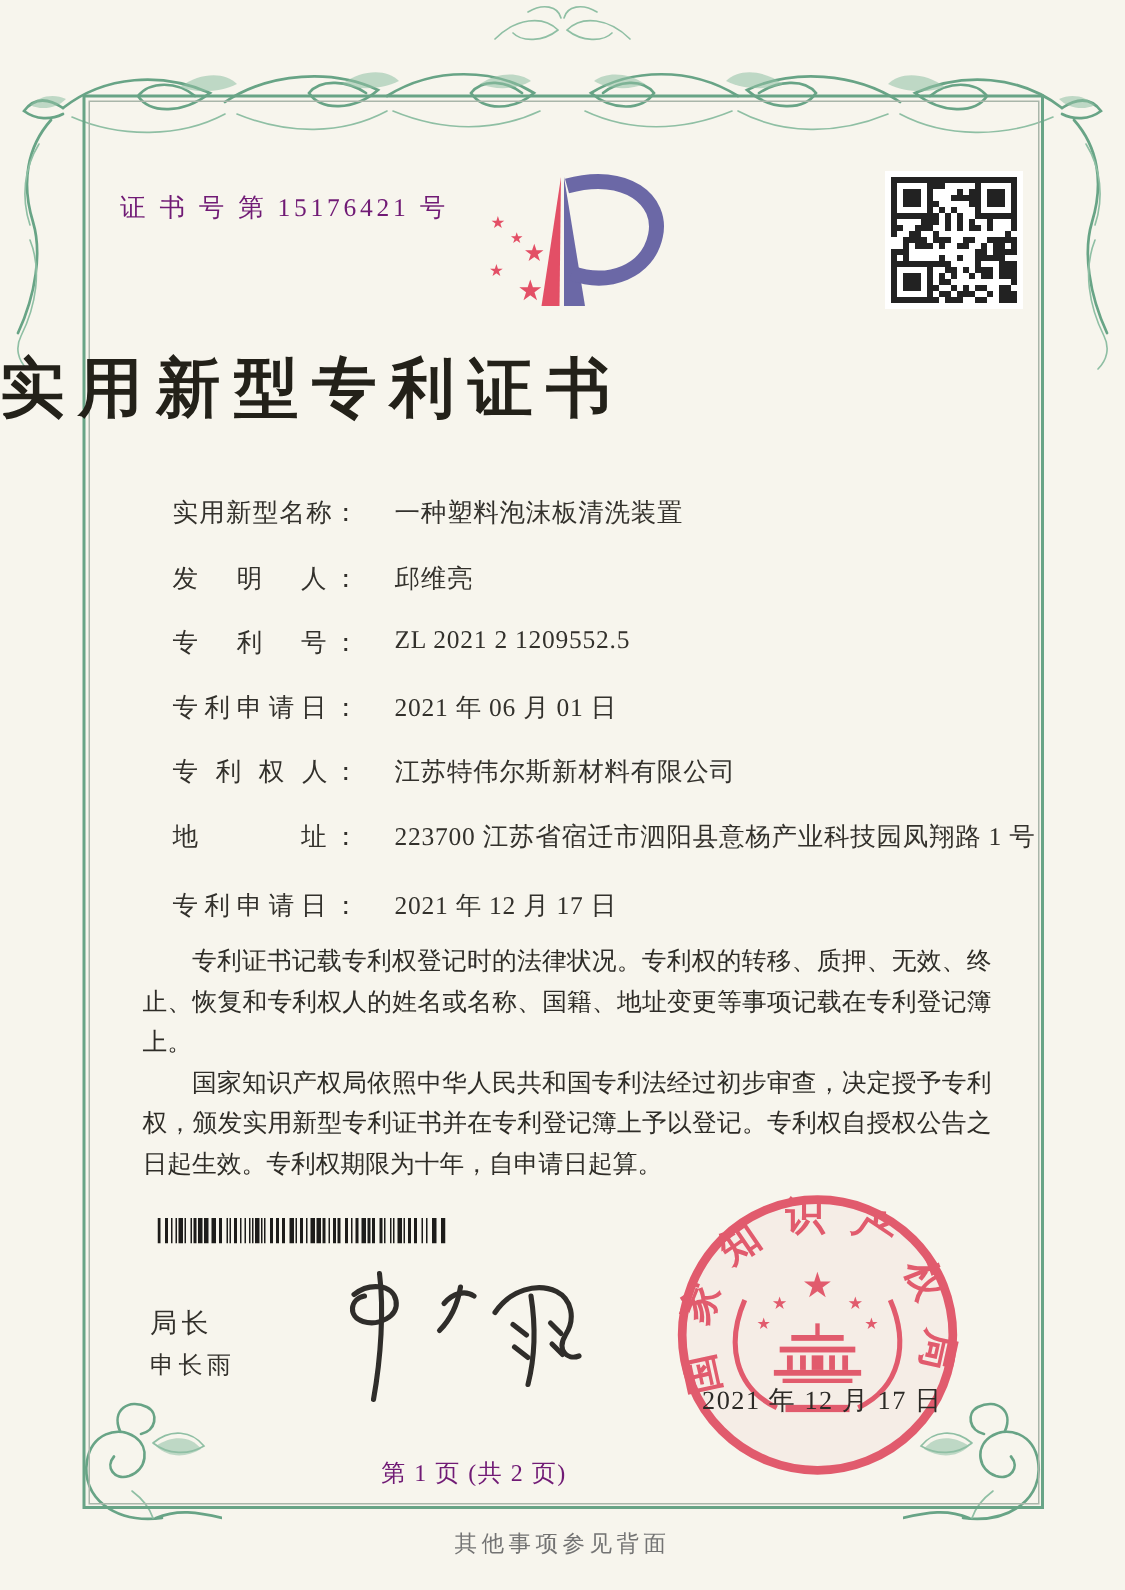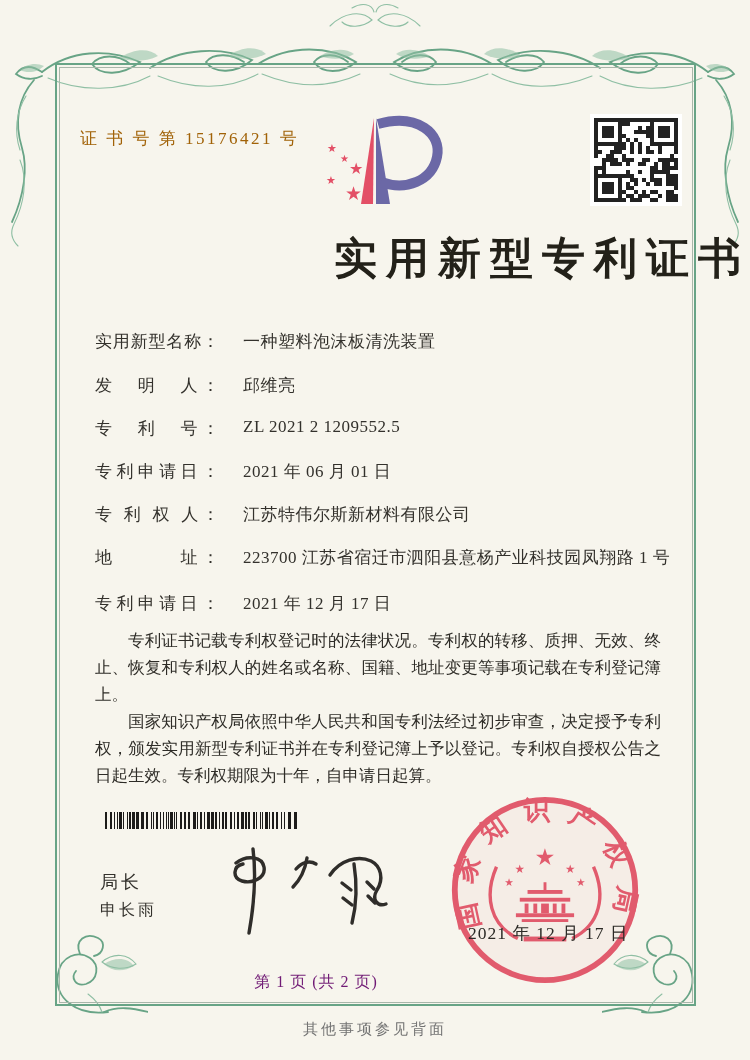--- a/index.html
+++ b/index.html
@@ -31,34 +31,35 @@
     position:absolute;left:55px;top:63px;width:641px;height:943px;
     border:2.5px solid var(--green);
   }
   .border-frame .inner-line{
     position:absolute;left:1.5px;top:1.5px;right:1.5px;bottom:1.5px;
     border:1px solid #a9b6aa;
   }
   
   .cert-number{
     position:absolute;left:80px;top:127px;
-    font-size:17px;letter-spacing:2.5px;color:#a16207;
+    font-size:17px;letter-spacing:2.5px;color:#701a75;
   }
   .logo{position:absolute;left:318px;top:110px;width:130px;height:104px;}
   .qr{position:absolute;left:590px;top:114px;width:92px;height:92px;background:#fff;}
   .title{
-    position:absolute;left:0;top:230px;width:750px;text-align:right;
+    position:absolute;left:0;top:230px;width:750px;text-align:left;
     font-size:43px;font-weight:600;letter-spacing:9px;color:#232119;
   }
   
   .field-row{position:absolute;left:95px;font-size:17px;white-space:nowrap;}
   .field-label{
     display:inline-block;width:124px;
     text-align:justify;text-align-last:justify;-moz-text-align-last:justify;
     vertical-align:top;
+    margin-left:20px;
   }
   .field-value{margin-left:24px;letter-spacing:0.5px;}
   .row-1{top:330px;} .row-2{top:374px;} .row-3{top:417px;}
   .row-4{top:460px;} .row-5{top:503px;} .row-6{top:546px;}
   .row-7{top:592px;}
   .field-pair-right{position:absolute;left:372px;top:592px;font-size:17px;white-space:nowrap;}
   .field-pair-right .field-label{width:118px;}
   
   .body-text{
     position:absolute;left:95px;top:627px;width:566px;

